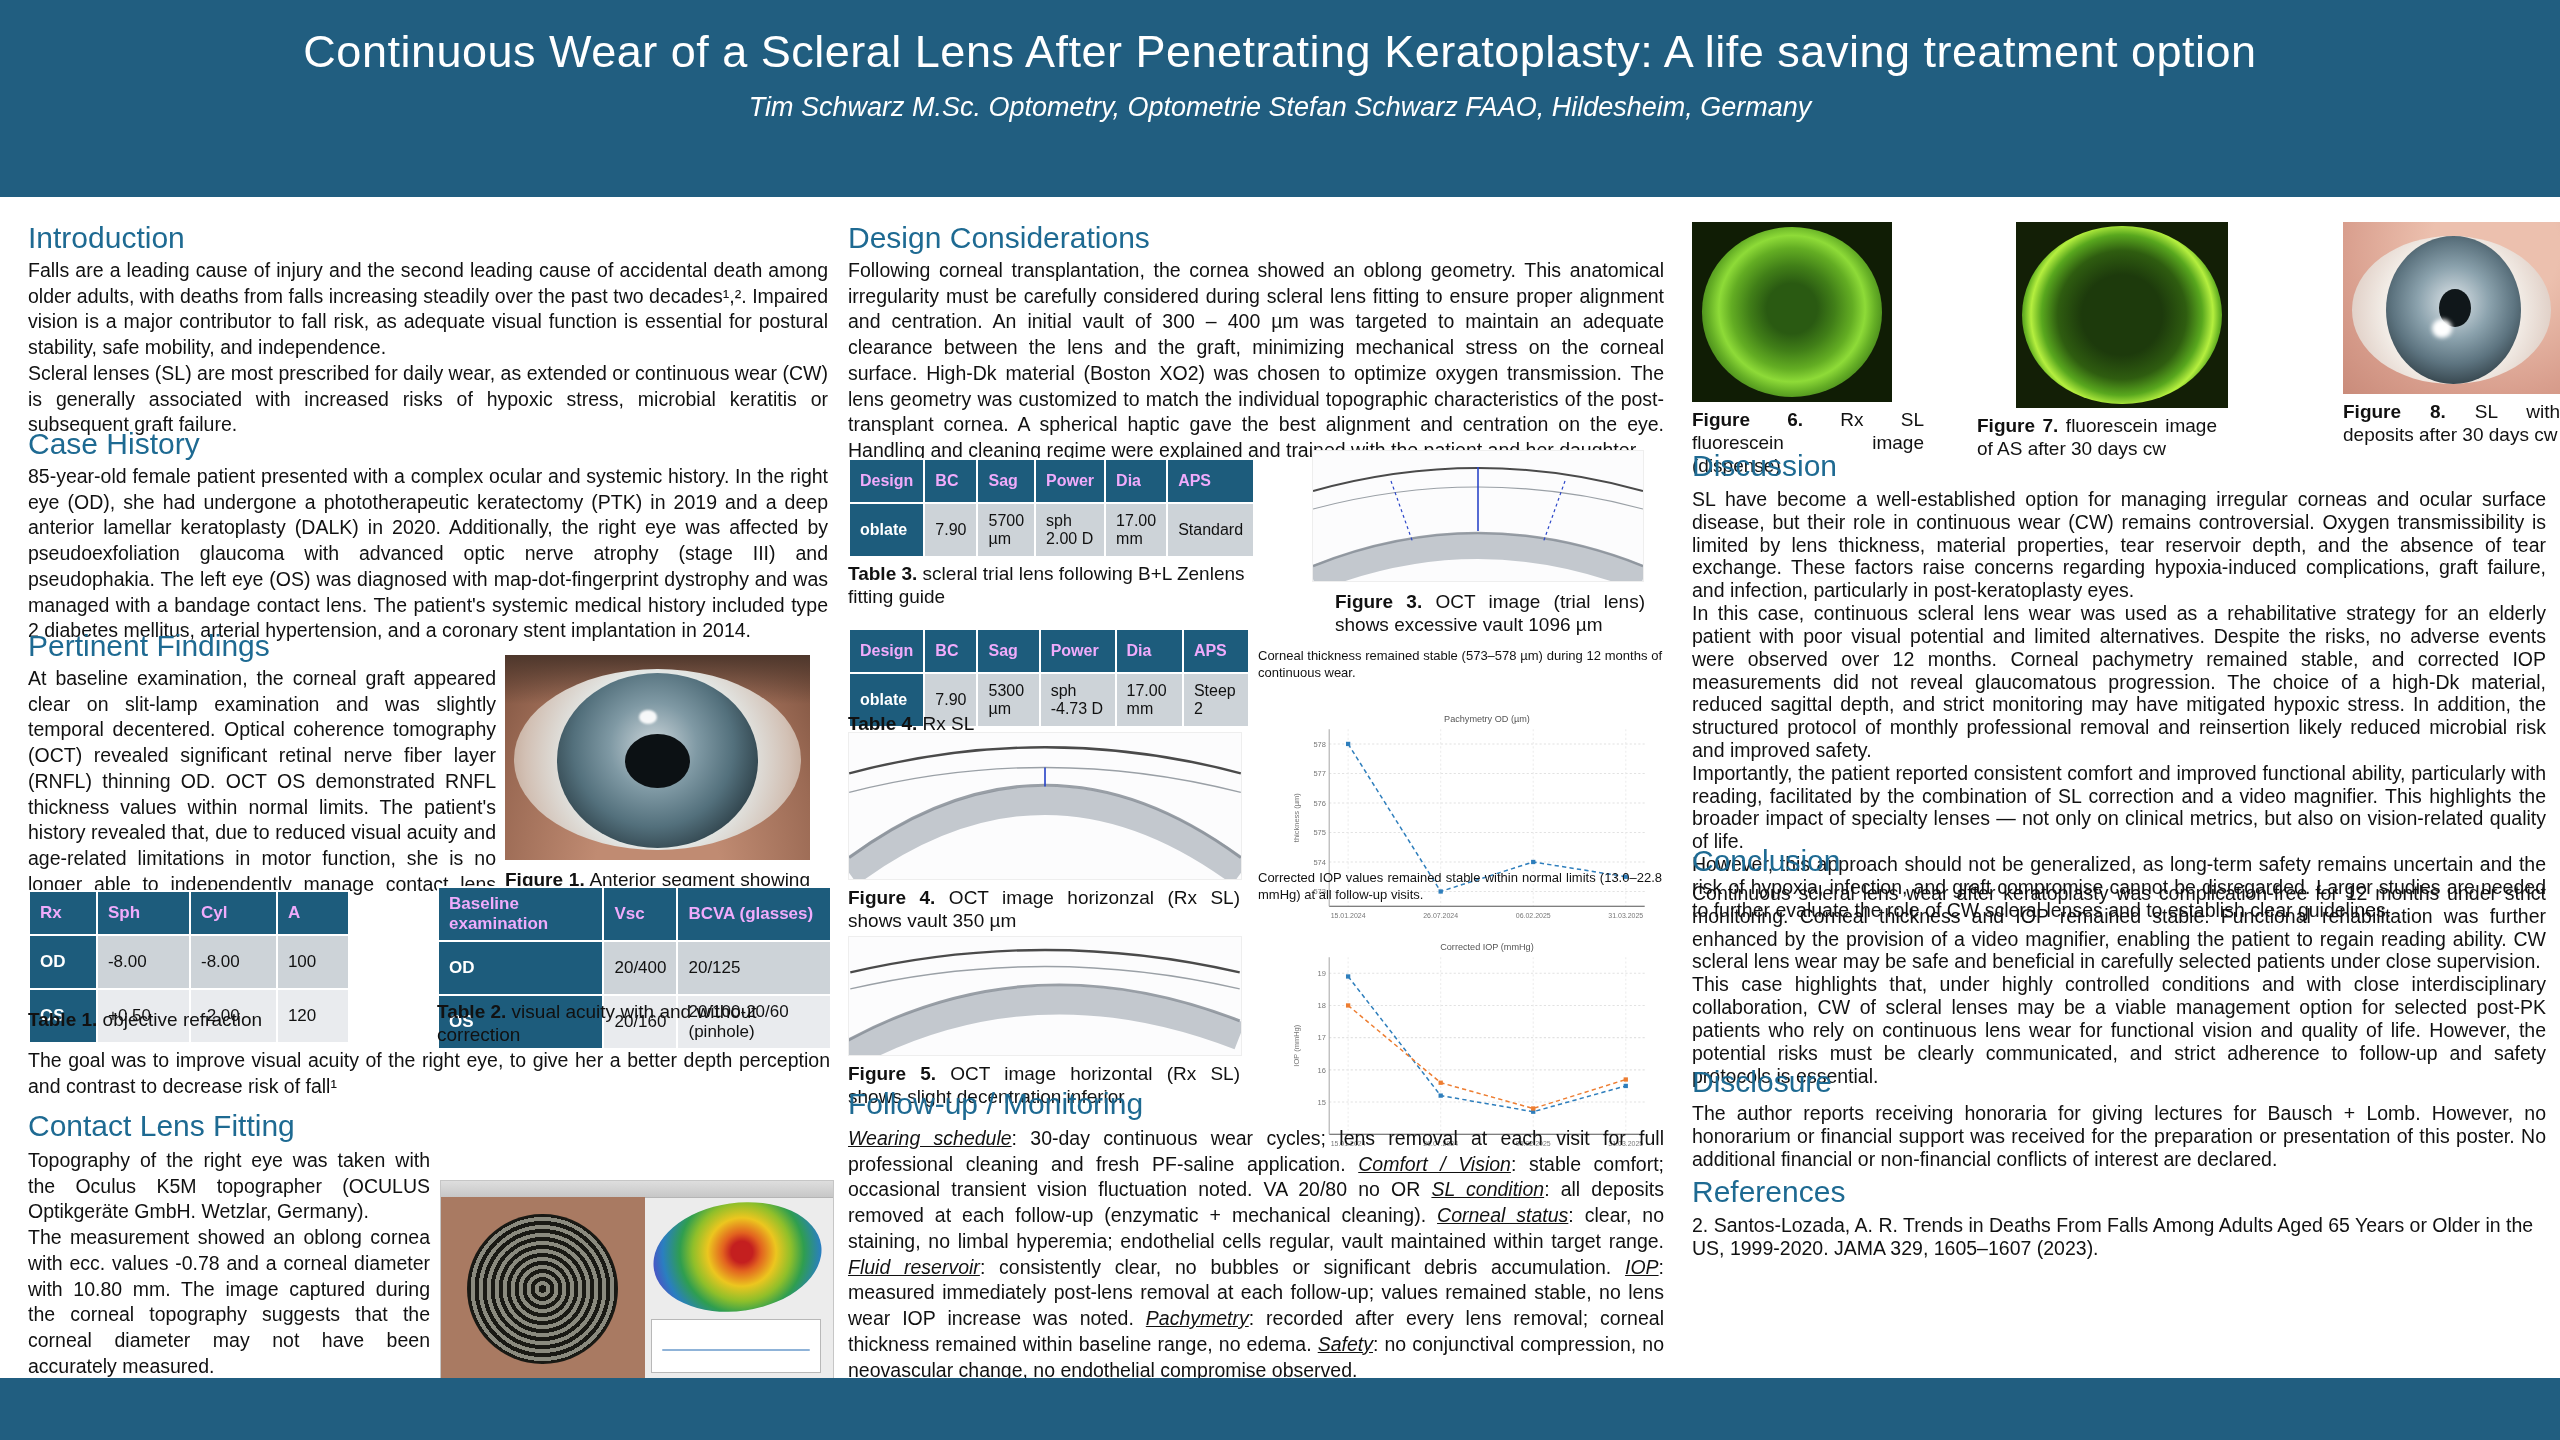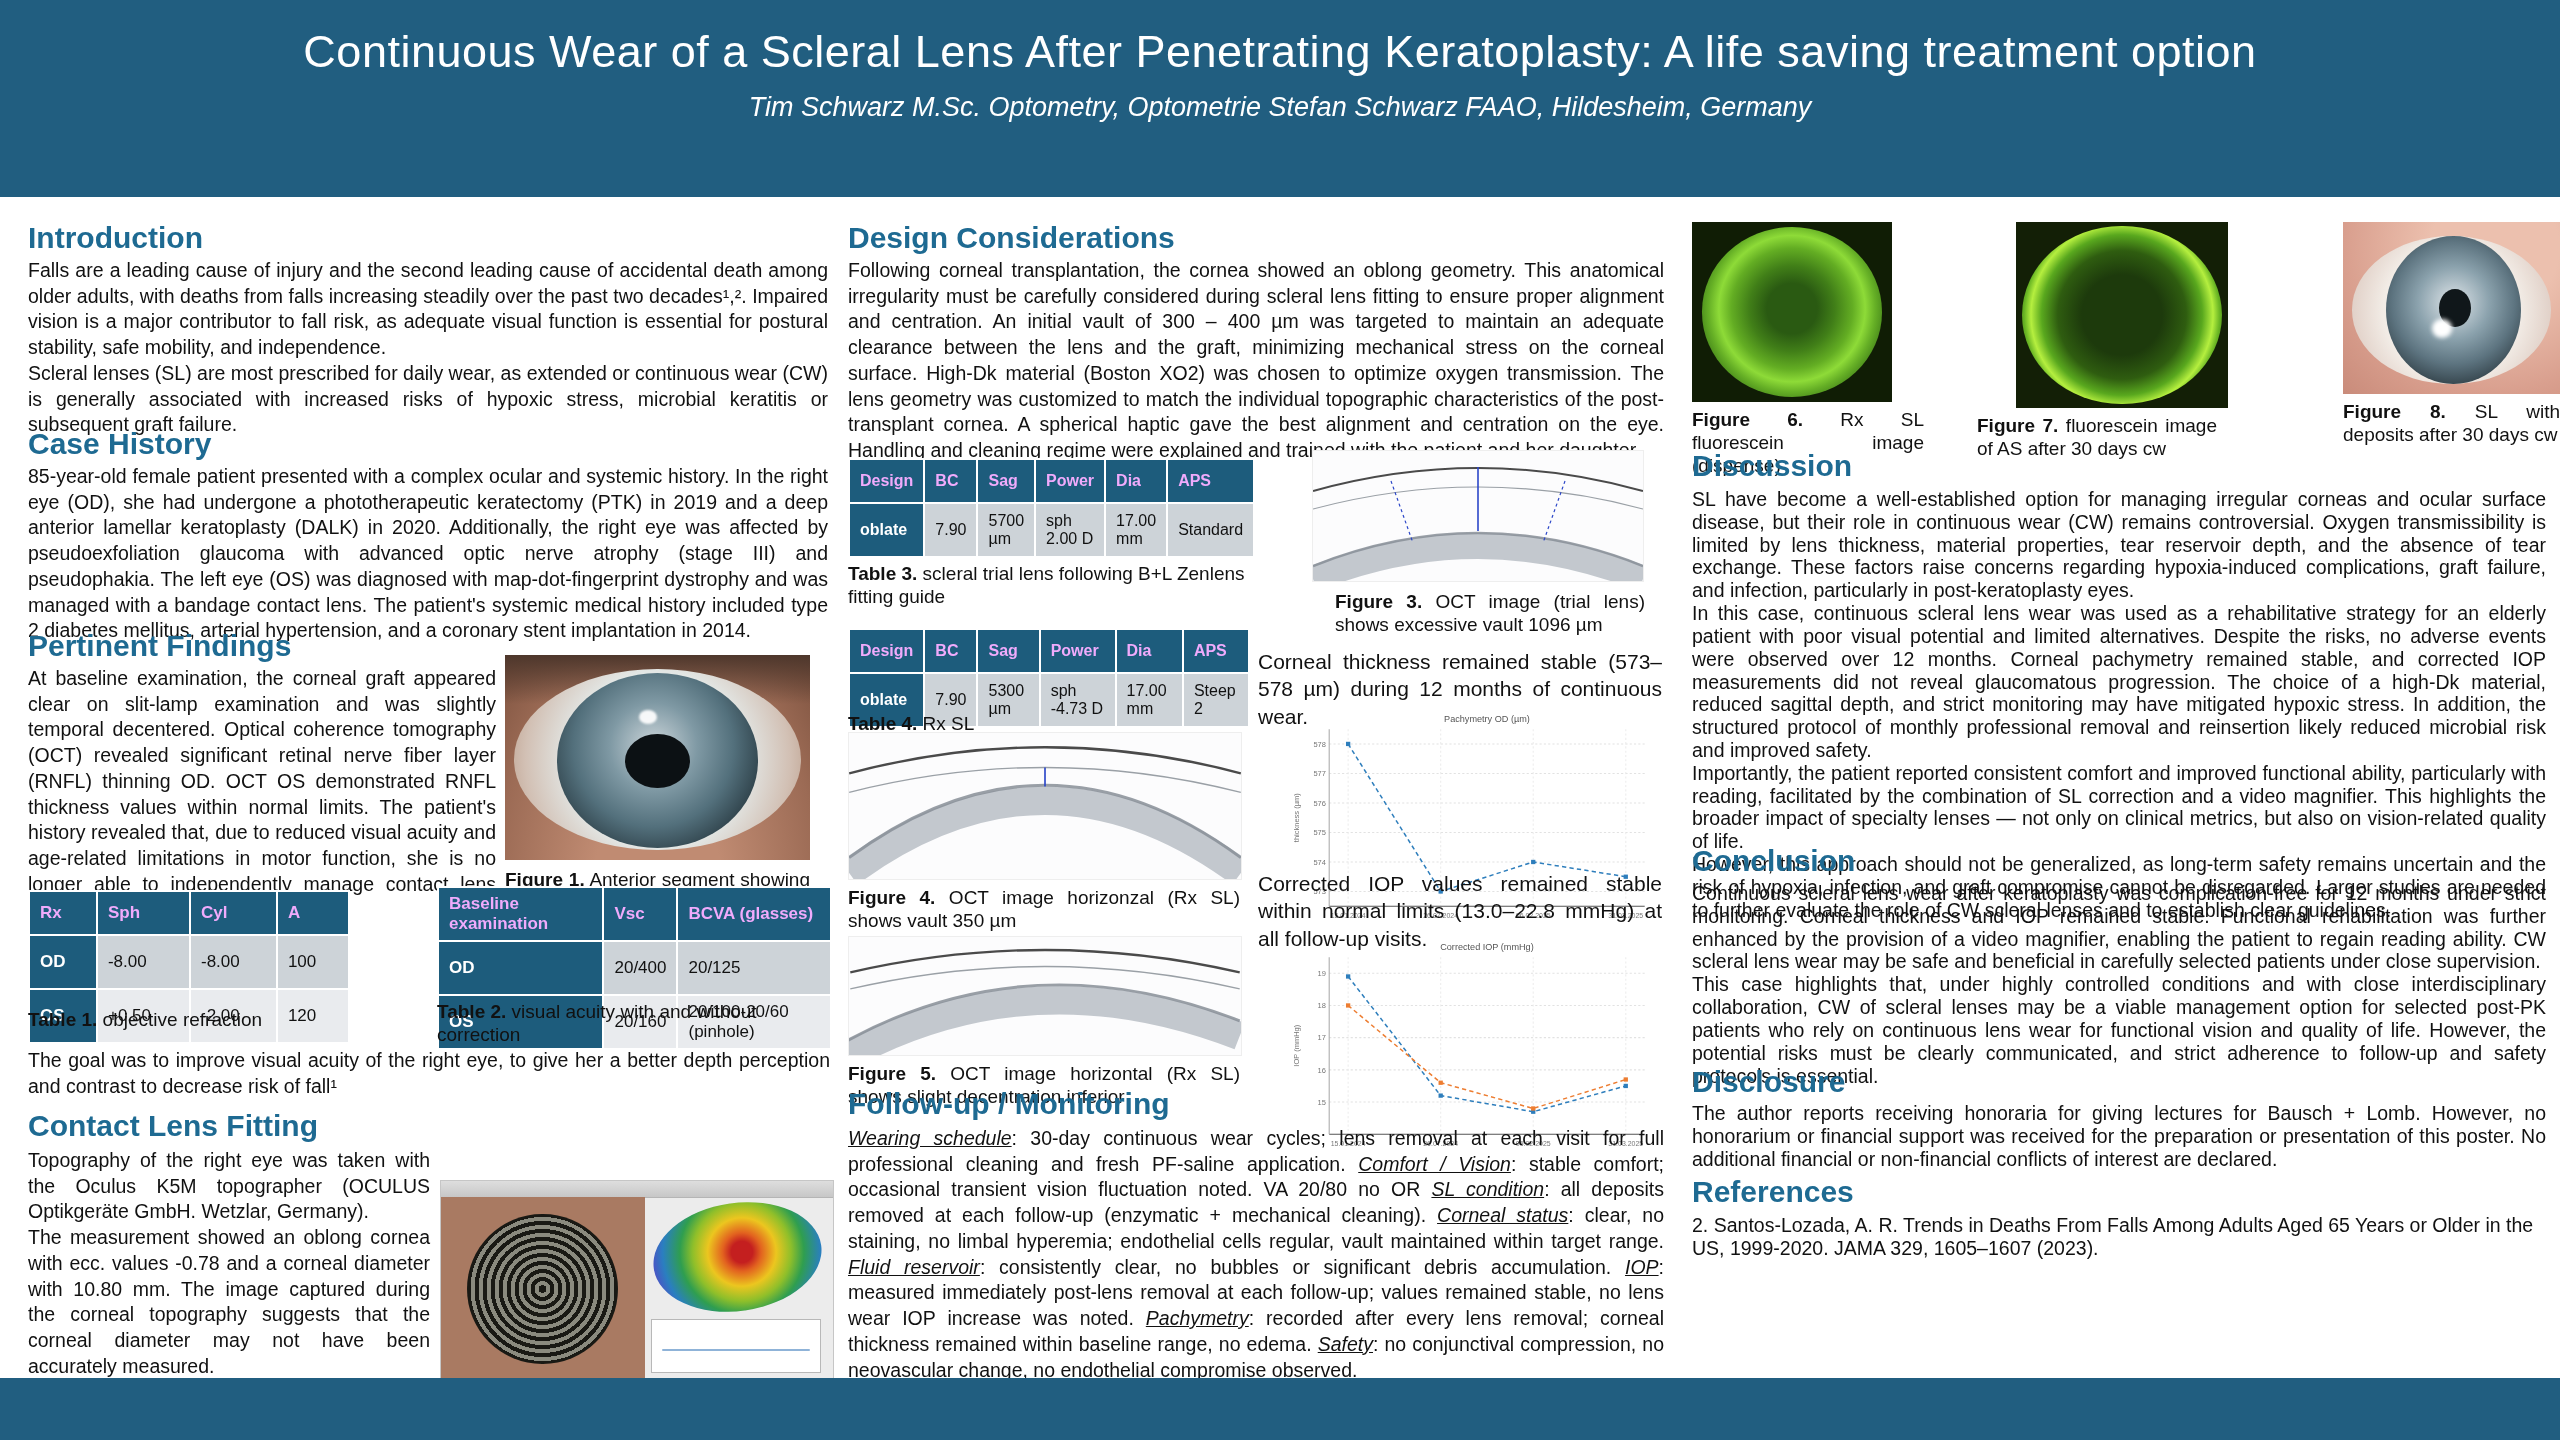--- a/index.html
+++ b/index.html
@@ -4,21 +4,21 @@
 <style>
   html,body{margin:0;padding:0;background:#ffffff;}
   body{width:2560px;height:1440px;position:relative;overflow:hidden;
        font-family:"Liberation Sans","DejaVu Sans",sans-serif;color:#111;}
   .abs{position:absolute;}
   .band{background:#215e80;}
   #header{left:0;top:0;width:2560px;height:197px;}
   #footer{left:0;top:1378px;width:2560px;height:62px;}
   .ptitle{width:2560px;text-align:center;color:#fff;font-size:45px;letter-spacing:.5px;top:26px;}
   .psub{width:2560px;text-align:center;color:#fff;font-size:27px;font-style:italic;top:92px;}
-  h2.sec{font-size:30px;font-weight:bold;color:#1e6a92;margin:0;line-height:1.05;}
+  h2.sec{font-size:30px;font-weight:normal;color:#1e6a92;margin:0;line-height:1.05;}
   .body-text{font-size:19.5px;line-height:1.32;text-align:justify;}
   .tight{line-height:1.17;}
   .body-text p{margin:0;}
   .cap{font-size:19px;line-height:1.22;}
   .cap b{font-weight:bold;}
   table.ptab{border-collapse:collapse;font-size:17px;}
   table.ptab th,table.ptab td{border:2px solid #fff;padding:6px 10px;text-align:left;vertical-align:middle;}
   table.ptab thead th{background:#1d5c7c;color:#f0abfc;font-weight:bold;height:30px;}
   table.ptab th.rh{background:#1d5c7c;color:#fff;font-weight:bold;}
   table.ptab tbody tr:nth-child(1) td{background:#cdd3d8;}
@@ -54,21 +54,21 @@
   .fig7{background:#131f06;}
   .f7-glow{position:absolute;left:3%;top:2%;width:94%;height:96%;border-radius:50%;
           background:radial-gradient(circle at 50% 50%, #1d3a0c 0 30%, #2f5d10 48%, #59a81e 60%, #b5ef3f 68%, #69b524 73%, #1c3a08 84%, #0d1a04 100%);}
   .fig8{background:radial-gradient(ellipse at 70% 15%, #ecc0ae 0 30%, #d99f8e 70%, #c98b7a 100%);}
   .f8-sclera{position:absolute;left:4%;top:8%;width:92%;height:86%;border-radius:50%;
           background:radial-gradient(circle at 50% 50%, #f2ece6 0 55%, #e0cfc6 82%, #cfa795 100%);}
   .f8-iris{position:absolute;left:20%;top:8%;width:62%;height:86%;border-radius:50%;
           background:radial-gradient(circle at 50% 45%, #c7d2d8 0 10%, #8ba2ad 34%, #5d7480 58%, #2f3d44 82%, #1a2226 100%);}
   .f8-pupil{position:absolute;left:39%;top:36%;width:24%;height:26%;border-radius:50%;background:#10171a;}
   .f8-glint{position:absolute;left:34%;top:56%;width:15%;height:13%;border-radius:50%;background:#fff;filter:blur(2px);}
-  .chart-note{font-size:21px;line-height:1.3;text-align:justify;}
+  .chart-note{font-size:13px;line-height:1.3;text-align:justify;}
 </style>
 </head>
 <body>
 
 <div class="abs band" id="header"></div>
 <div class="abs ptitle">Continuous Wear of a Scleral Lens After Penetrating Keratoplasty: A life saving treatment option</div>
 <div class="abs psub">Tim Schwarz M.Sc. Optometry, Optometrie Stefan Schwarz FAAO, Hildesheim, Germany</div>
 
 <h2 class="sec abs" style="left:28px;top:222px;">Introduction</h2>
 <div class="abs body-text" style="left:28px;top:258px;width:800px;">

